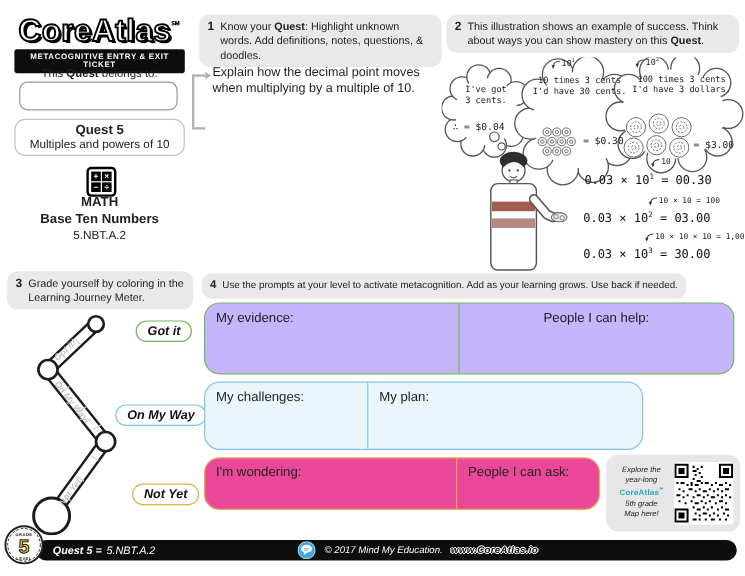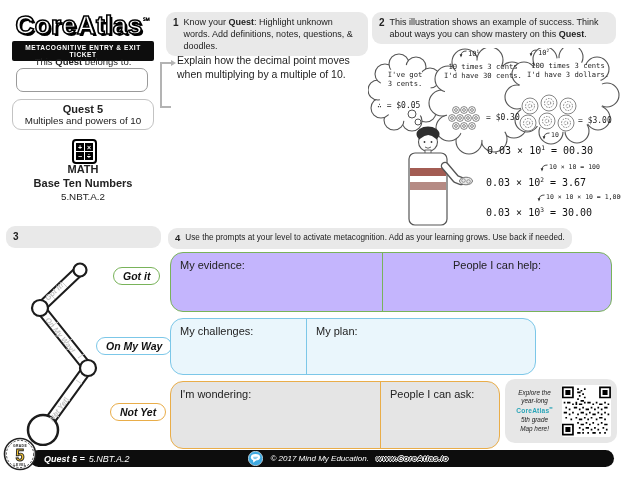--- a/index.html
+++ b/index.html
@@ -74,20 +74,21 @@
     <span>×</span>
     <span>−</span>
     <span>÷</span>
   </div>
   <div class="abs ctr" style="left:6px;top:163px;width:154px;font-size:11px;font-weight:bold;">MATH</div>
   <div class="abs ctr" style="left:6px;top:177px;width:154px;font-size:11px;font-weight:bold;">Base Ten Numbers</div>
   <div class="abs ctr" style="left:6px;top:191px;width:154px;font-size:9.8px;">5.NBT.A.2</div>
 
   <div class="abs sechdr" style="left:6px;top:226px;width:155px;">
     <span class="num">3</span>
+    <span>Grade yourself by coloring in the Learning Journey Meter.</span>
   </div>
 
   <svg class="abs" style="left:10px;top:258px;" width="100" height="188" viewBox="0 0 100 188">
     <path d="M70,12 L30,50 L78,110 L33,172" stroke="#1c1c1c" stroke-width="11.5" fill="none" stroke-linejoin="round" stroke-linecap="round"></path>
     <path d="M70,12 L30,50 L78,110 L33,172" stroke="#ffffff" stroke-width="7.5" fill="none" stroke-linejoin="round" stroke-linecap="round"></path>
     <path d="M52,24 l5,5 M40,36 l5,5 M42,68 l6,-4 M56,85 l6,-4 M68,100 l6,-4 M66,122 l6,4 M54,139 l6,4 M43,155 l6,4" stroke="#cfcfcf" stroke-width="1"></path>
     <circle cx="70" cy="12" r="6.5" fill="#fff" stroke="#1c1c1c" stroke-width="2.2"></circle>
     <circle cx="30" cy="50" r="8" fill="#fff" stroke="#1c1c1c" stroke-width="2.2"></circle>
     <circle cx="78" cy="110" r="8" fill="#fff" stroke="#1c1c1c" stroke-width="2.2"></circle>
     <circle cx="33" cy="172" r="15" fill="#fff" stroke="#1c1c1c" stroke-width="2.5"></circle>
@@ -229,21 +230,21 @@
       <circle cx="100.5" cy="133.5" r="1.8" fill="none" stroke="#777" stroke-width="0.7"></circle>
     </g>
   </svg>
 
   <div class="btxt" style="left:379px;top:70px;width:52px;">
     <div>I've got</div>
       <div>3 cents.</div>
   </div>
   <div class="bamt" style="left:377px;top:101px;">
     <span>∴</span>
-    <span>= $0.05</span>
+    <span>= $0.04</span>
   </div>
 
   <div class="blabel" style="left:458px;top:49px;">
     <svg width="9" height="9">
         <path d="M8.5,2 Q3,2 3,7" stroke="#333" fill="none" stroke-width="0.9"></path>
         <path d="M1.6,5.2 L4.4,5.2 L3,8.4 z" fill="#333"></path>
       </svg>
     <span><span>10</span><sup>1</sup></span>
   </div>
   <div class="btxt" style="left:443px;top:62px;width:80px;">
@@ -277,21 +278,21 @@
   </div>
 
   <div class="anno" style="left:539px;top:163px;">
     <svg width="9" height="9">
         <path d="M8.5,2 Q3,2 3,7" stroke="#333" fill="none" stroke-width="0.9"></path>
         <path d="M1.6,5.2 L4.4,5.2 L3,8.4 z" fill="#333"></path>
       </svg>
     <span>10 × 10 = 100</span>
   </div>
   <div class="eq" style="left:486px;top:176px;">
-    <span>0.03 × 10</span><sup>2</sup><span> = 3.67</span>
+    <span>0.03 × 10</span><sup>2</sup><span> = 03.00</span>
   </div>
 
   <div class="anno" style="left:536px;top:193px;">
     <svg width="9" height="9">
         <path d="M8.5,2 Q3,2 3,7" stroke="#333" fill="none" stroke-width="0.9"></path>
         <path d="M1.6,5.2 L4.4,5.2 L3,8.4 z" fill="#333"></path>
       </svg>
     <span>10 × 10 × 10 = 1,000</span>
   </div>
   <div class="eq" style="left:486px;top:206px;">
@@ -306,21 +307,21 @@
   <div class="abs rowbox" style="left:170px;top:252px;width:442px;height:60px;border-color:#79b35a;">
     <div class="cell"><span>My evidence:</span></div>
     <div class="cell cell2" style="border-color:#79b35a;max-width:218px;flex:0 0 210px;text-align:center;"><span>People I can help:</span></div>
   </div>
 
   <div class="abs rowbox" style="left:170px;top:318px;width:366px;height:57px;border-color:#7cc7e8;background:#eaf6fc;">
     <div class="cell"><span>My challenges:</span></div>
     <div class="cell cell2" style="border-color:#7cc7e8;max-width:218px;flex:0 0 210px;"><span>My plan:</span></div>
   </div>
 
-  <div class="abs rowbox" style="left:170px;top:381px;width:330px;height:68px;border-color:#e9ad49;background:#e5e5e5;">
+  <div class="abs rowbox" style="left:170px;top:381px;width:330px;height:44px;border-color:#e9ad49;background:#ec4899;">
     <div class="cell"><span>I'm wondering:</span></div>
     <div class="cell cell2" style="border-color:#e9ad49;max-width:110px;flex:0 0 100px;"><span>People I can ask:</span></div>
   </div>
 
   <div class="abs qrpanel" style="left:505px;top:379px;width:112px;height:64px;">
     <div class="qrnote">
       <div>Explore the</div>
       <div>year-long</div>
       <div class="minilogo"><span>CoreAtlas</span><sup style="font-size:4px;">℠</sup></div>
       <div>5th grade</div>

